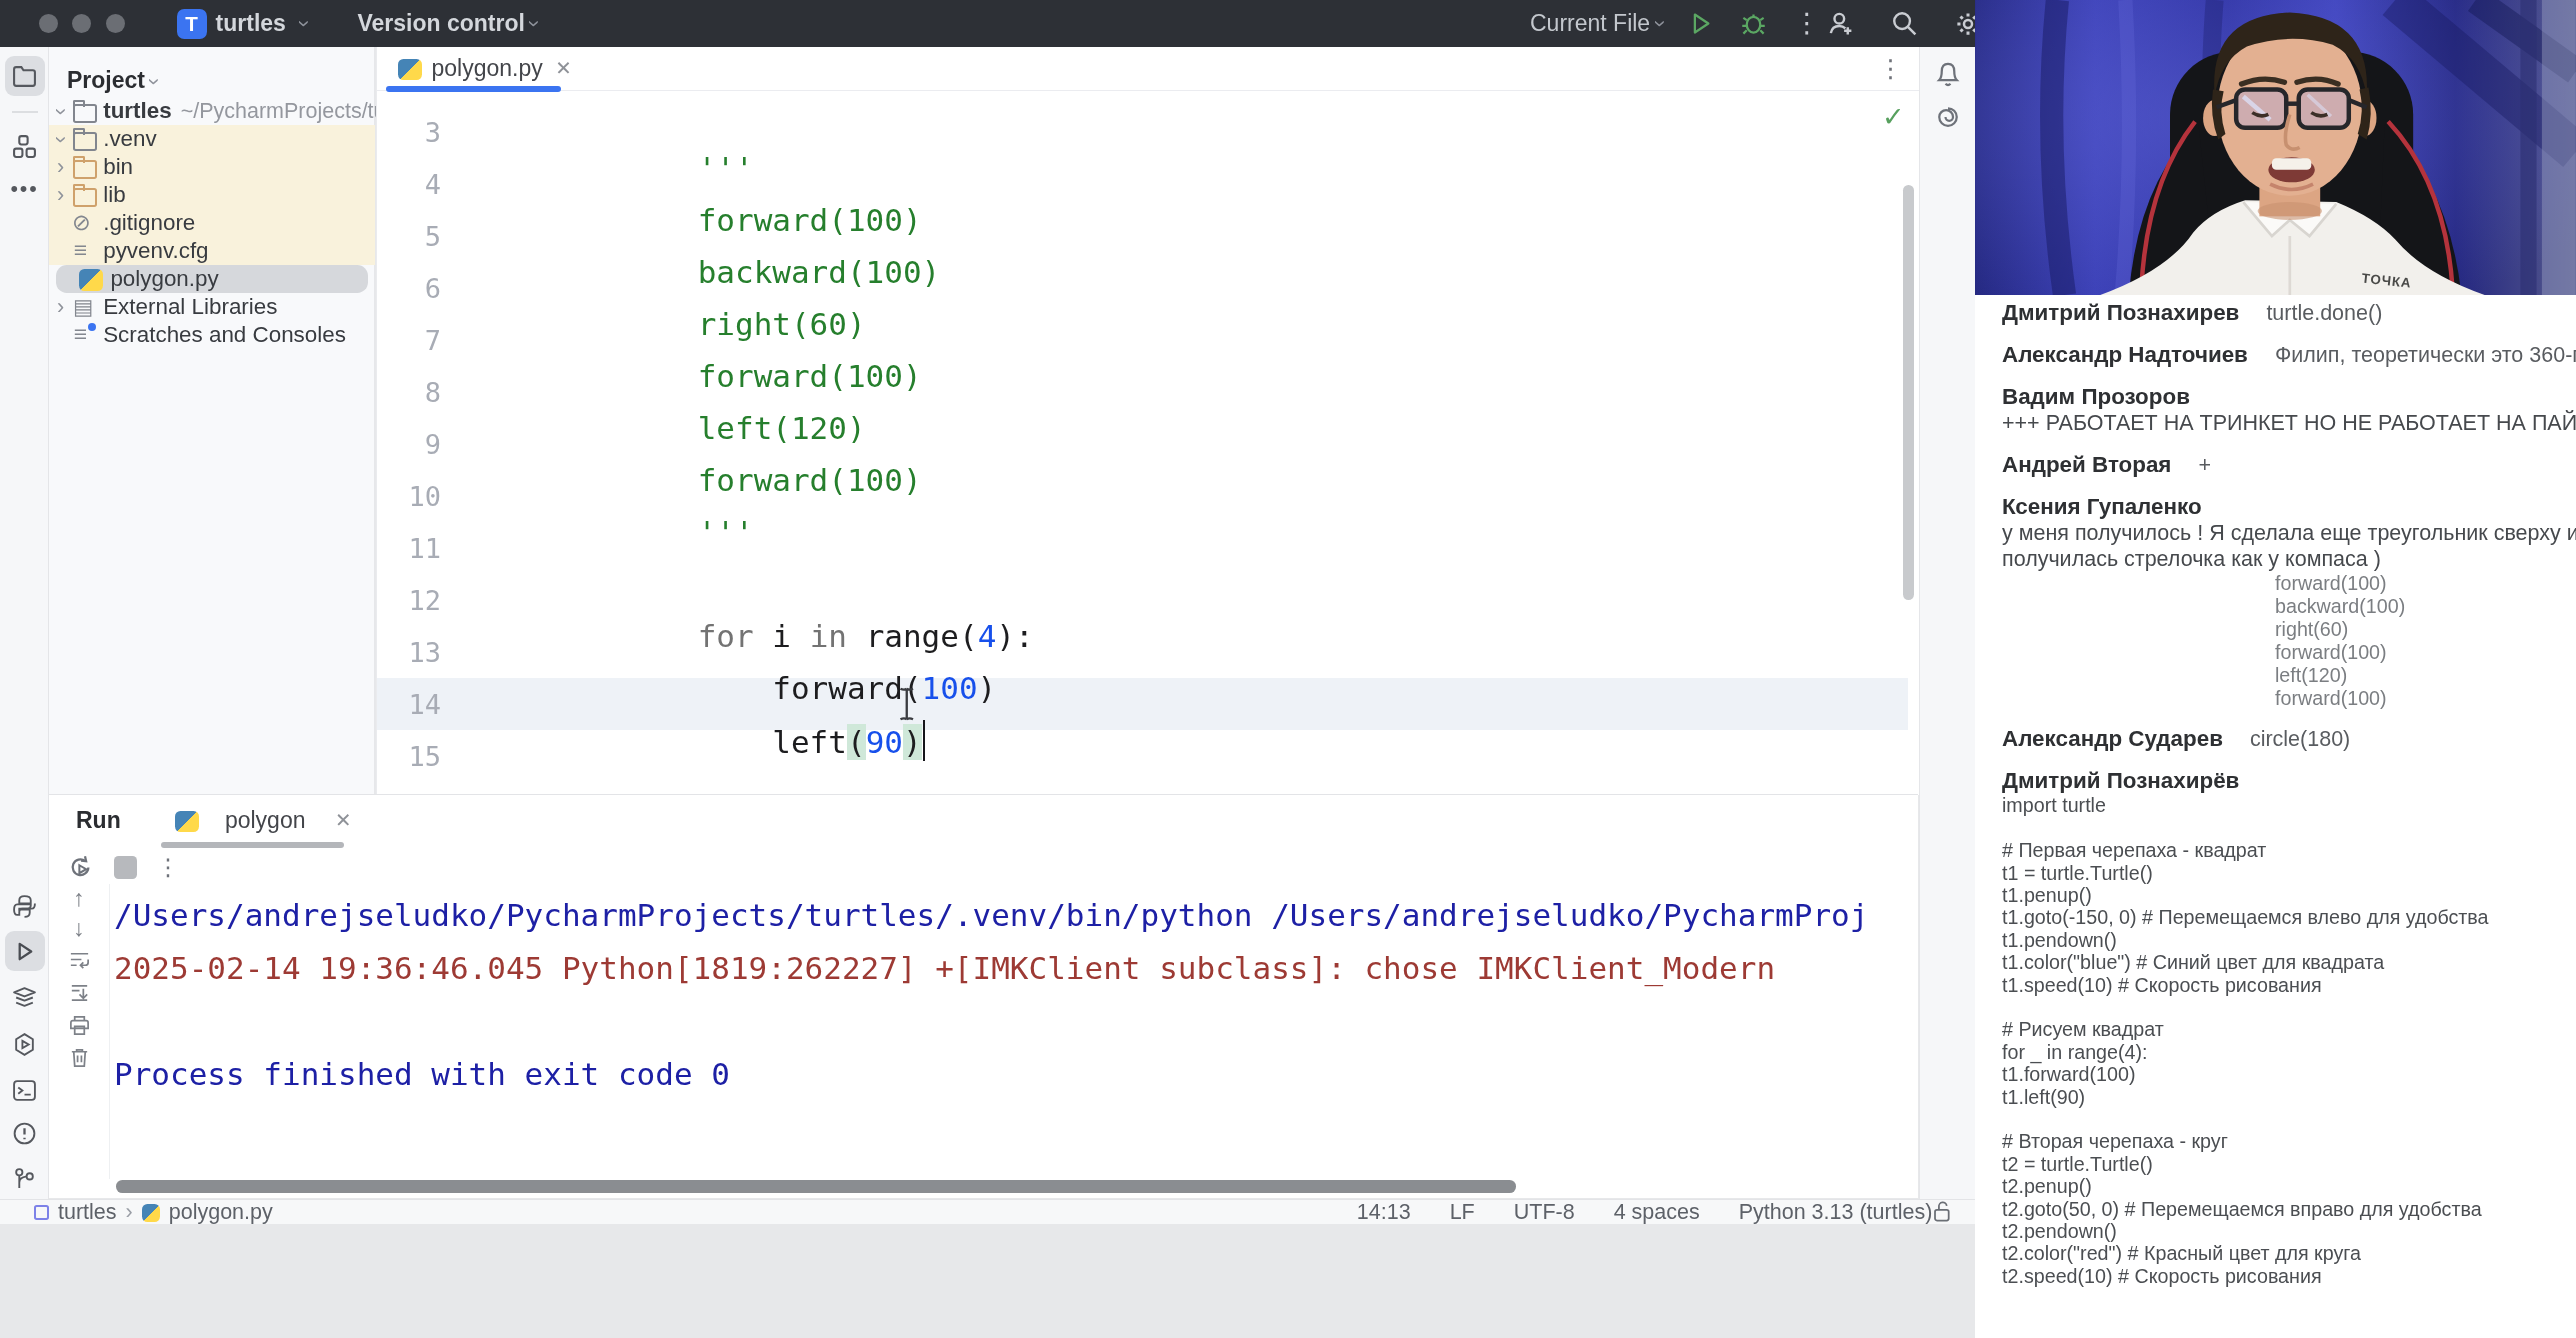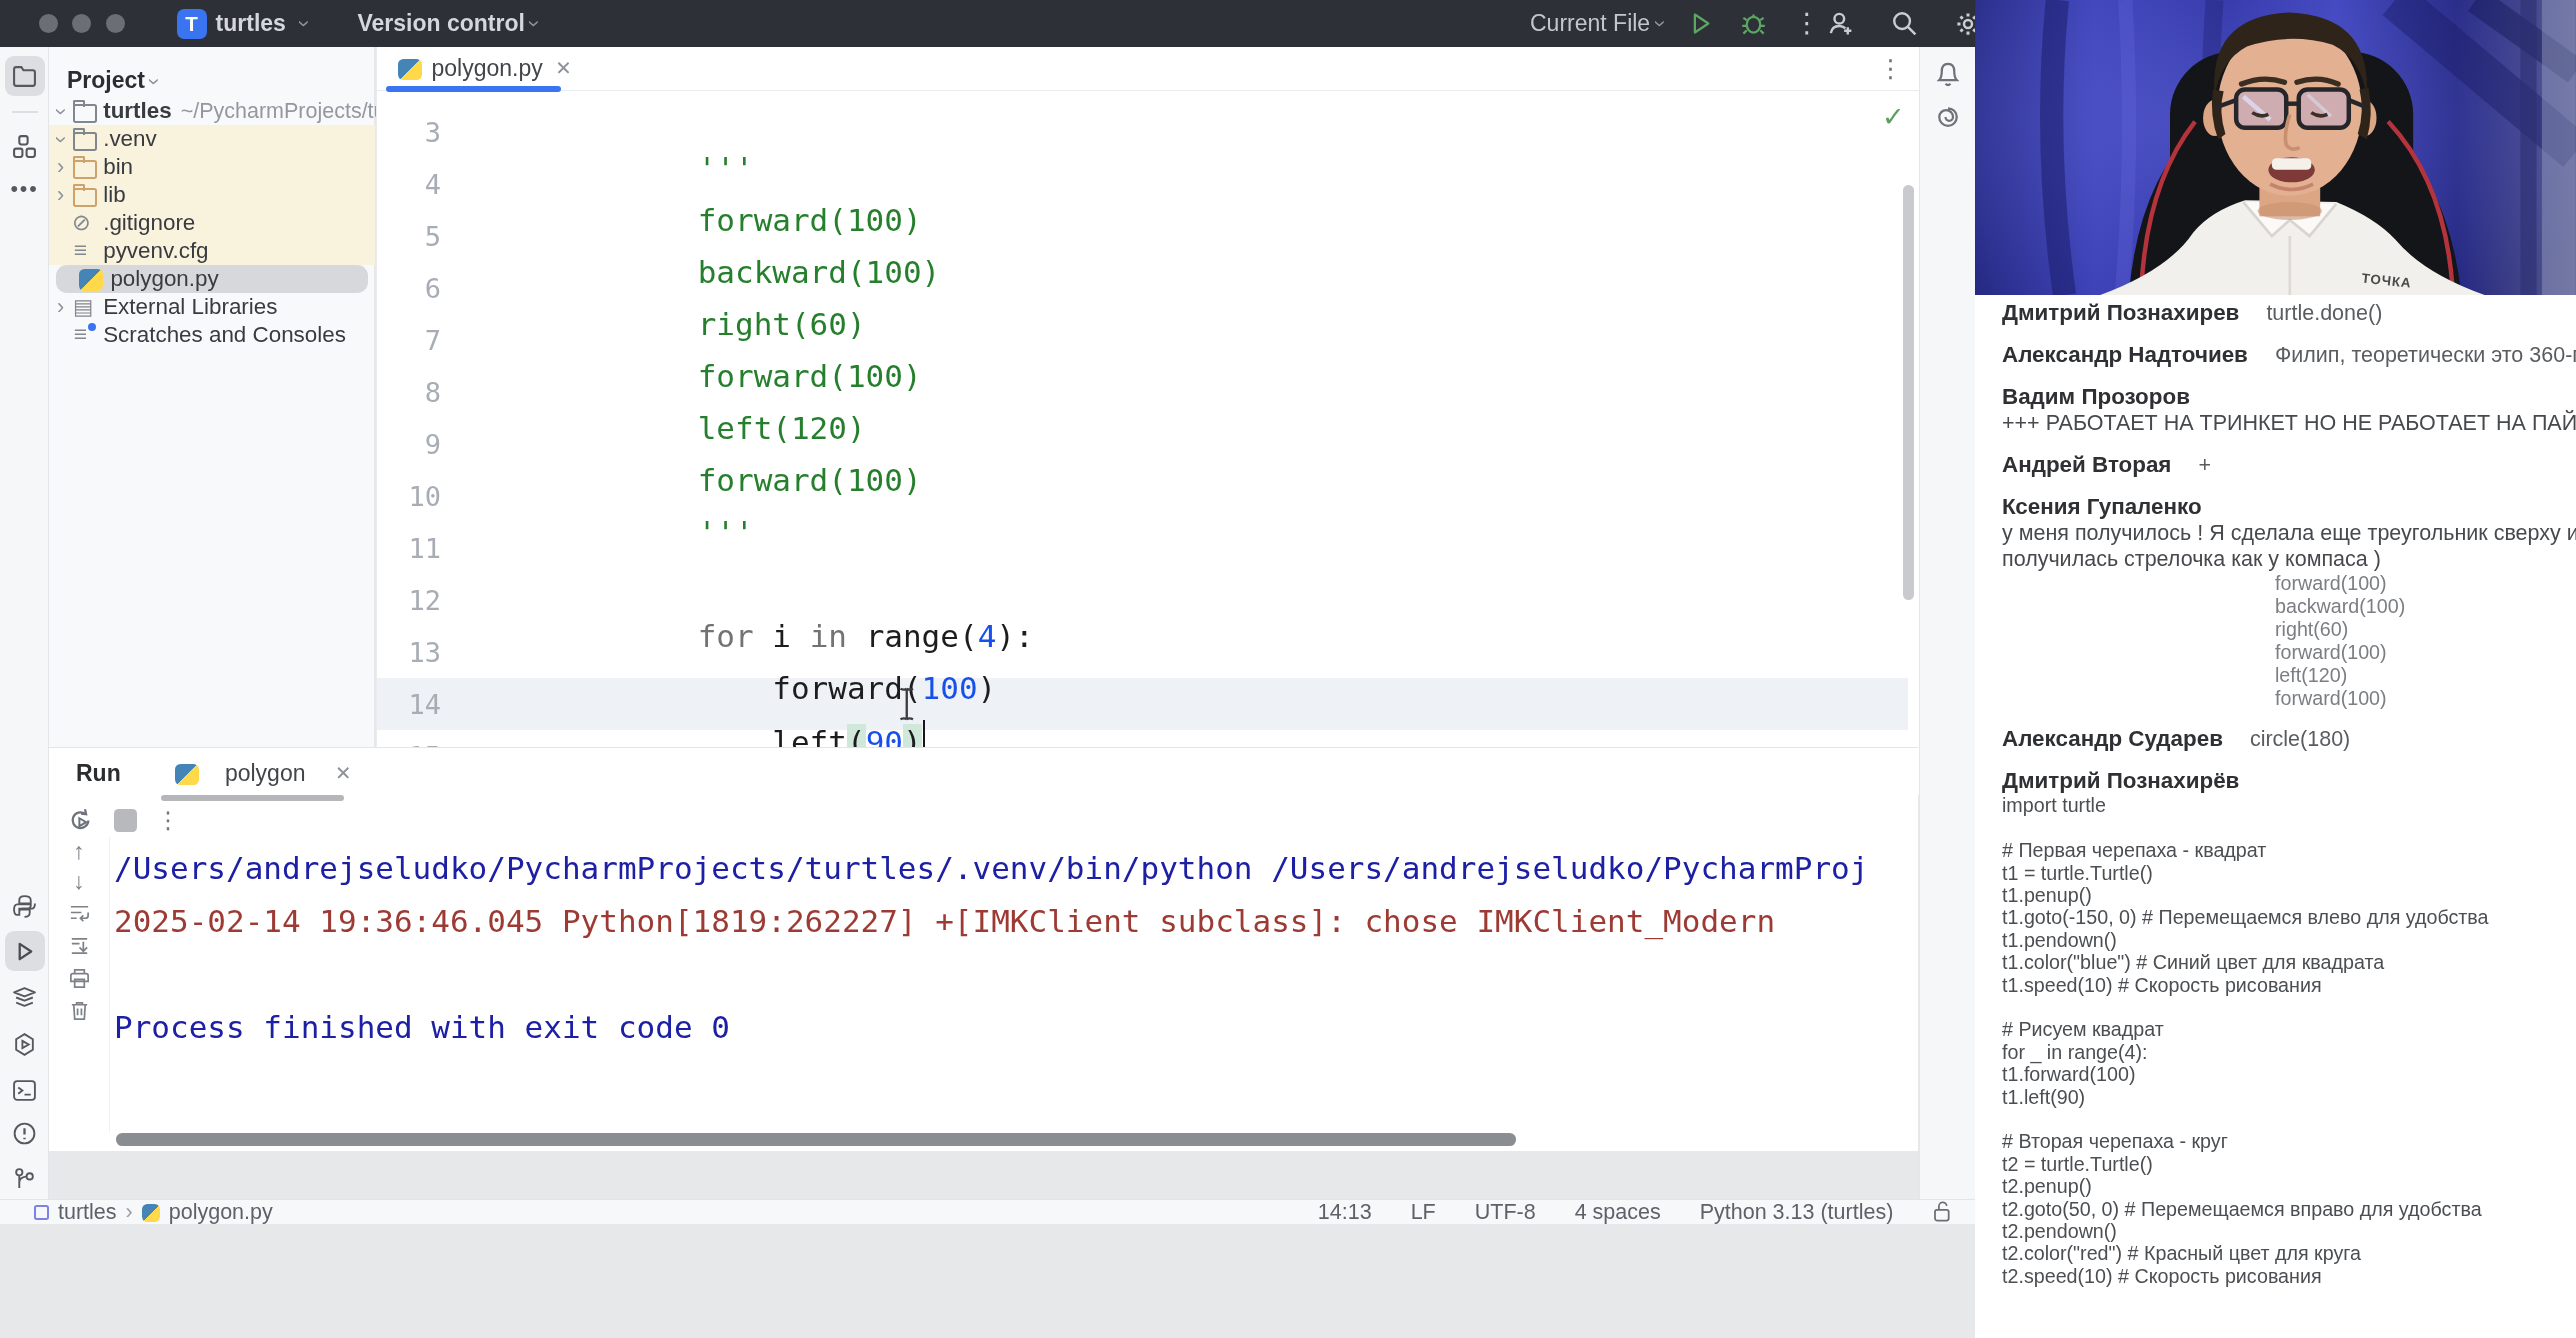--- a/index.html
+++ b/index.html
@@ -87,21 +87,21 @@
   .lcode .hl { background:#cfe8d9; }
   .caret { display:inline-block; width:2.7px; height:41px; background:#15151a; vertical-align:-8px; margin-left:0.9px; }
   #ed-scroll { position:absolute; right:5.4px; top:138px; width:10.7px; height:415px; border-radius:5.4px; background:#c8cacd; }
   #ibeam { position:absolute; left:519px; top:639px; }
 
   
   #right-rail { left:1919px; top:47px; width:56px; height:1152px; background:#f6f7f9; border-left:0.9px solid #e5e6e9; }
   .rr-ic { position:absolute; left:12.5px; }
 
   
-  #run { left:49px; top:747px; width:1869px; height:404px; background:#fff; border-top:0.9px solid #e3e4e7; }
+  #run { left:49px; top:794px; width:1869px; height:404px; background:#fff; border-top:0.9px solid #e3e4e7; }
   #run-header { position:relative; height:51px; display:flex; align-items:center; }
   .run-label { font-size:23px; font-weight:700; color:#2b2d31; margin-left:27px; }
   .rtab { position:relative; display:flex; align-items:center; gap:26px; margin-left:47px; height:51px; padding:0 7.2px;}
   .rtab::after { content:""; position:absolute; left:-7.2px; right:14.3px; bottom:-1.8px; height:5.4px; border-radius:3.6px; background:#b4b6ba; }
   #run-toolbar { position:relative; height:43px; display:flex; align-items:center; gap:19.7px; padding-left:18px; }
   .stop-sq { width:23px; height:23px; border-radius:4.5px; background:#b7b9bd; }
   #run-lefticons { position:absolute; left:0; top:94px; width:60px; display:flex; flex-direction:column; align-items:center; gap:9.8px; }
   #run-lefticons .uni { color:#7d8188; font-size:23px; line-height:19.7px; }
   #run-sep { position:absolute; left:60px; top:89px; width:0.9px; height:295px; background:#eef0f2; }
   #console { position:absolute; left:65px; top:94px; width:1798px; overflow:hidden; }
@@ -110,21 +110,21 @@
   .cline.err { color:#9d3a34; }
   .cline.fin { color:#1d20a5; }
   #hscroll { position:absolute; left:67px; top:385px; width:1400px; height:12.5px; border-radius:6.3px; background:#8a8d91; }
 
   
   #statusbar { left:0; top:1199px; width:1975px; height:25px; background:#f7f8f9; border-top:0.9px solid #e3e4e7;
     display:flex; align-items:center; font-size:21.5px; color:#5d6168; }
   .crumbs { display:flex; align-items:center; gap:9px; margin-left:34px; }
   .win-ic { width:15px; height:15px; border:2.2px solid #7d82e8; border-radius:2.7px; }
   .crumb-sep { color:#9a9ea6; }
-  .sb-right { margin-left:auto; display:flex; align-items:center; gap:39px; margin-right:23px; }
+  .sb-right { margin-left:auto; display:flex; align-items:center; margin-right:23px; }
 
   #desktop { left:0; top:1224px; width:1975px; height:114px; background:#e7e8ea; }
 
   
   #webcam { left:1975px; top:0; width:601px; height:295px; background:#1b1e6e; overflow:hidden; }
 
   
   #chat { left:1975px; top:295px; width:601px; height:1043px; background:#fff; padding:5.4px 9px 0 27px; overflow:hidden; }
   .msg { margin-bottom:16px; }
   .mhead { display:flex; align-items:baseline; gap:27px; }

